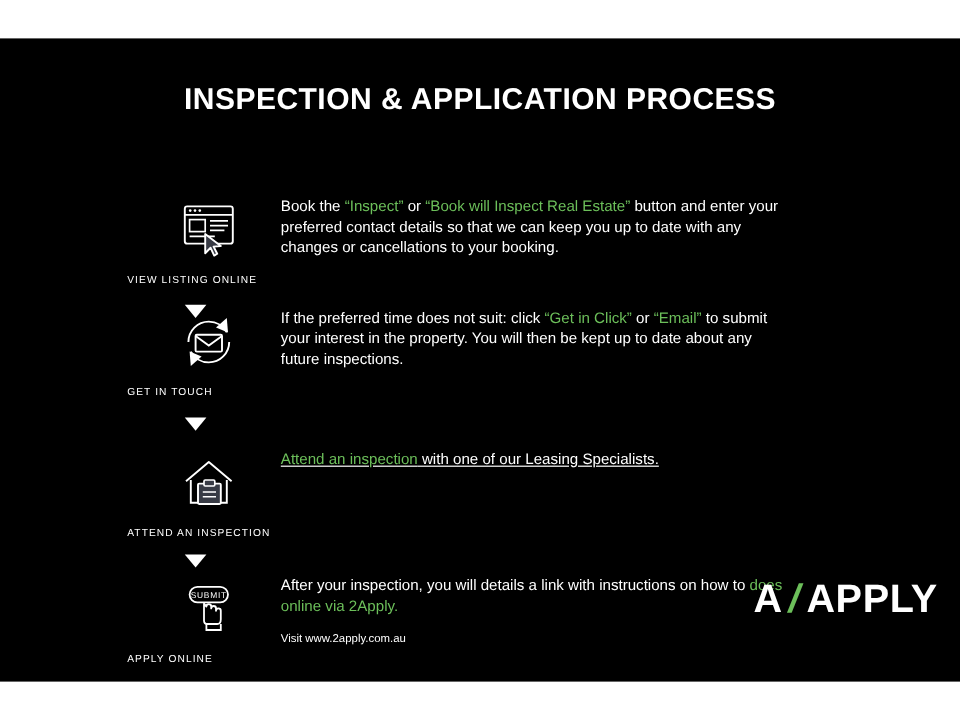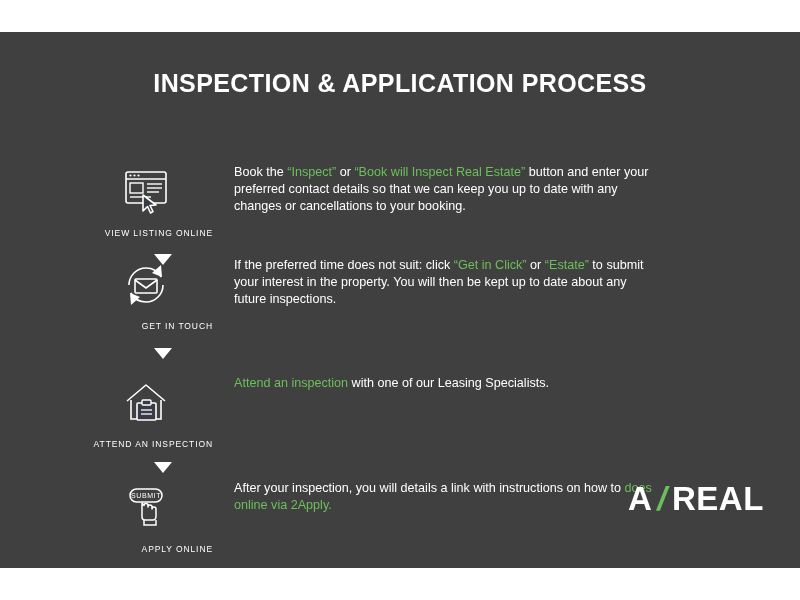--- a/index.html
+++ b/index.html
@@ -12,21 +12,21 @@
     height: 600px;
     font-family: "Liberation Sans", sans-serif;
     overflow: hidden;
   }
   .slide {
     position: absolute;
     left: 0;
     top: 32px;
     width: 800px;
     height: 536px;
-    background: #404040;
+    background: #000000;
     color: #ffffff;
   }
   .title {
     position: absolute;
     top: 37px;
     left: 0;
     width: 800px;
     text-align: center;
     font-size: 25px;
     font-weight: bold;
@@ -39,23 +39,23 @@
     left: 0;
     width: 800px;
   }
   .step {
     position: absolute;
     left: 0;
     width: 800px;
   }
   .icon-col {
     position: absolute;
-    left: 78px;
+    left: 106px;
     width: 135px;
-    text-align: right;
+    text-align: left;
   }
   .icon-box {
     height: 56px;
     display: flex;
     align-items: center;
     justify-content: center;
   }
   .icon-label {
     margin-top: 8px;
     font-size: 8.5px;
@@ -157,65 +157,66 @@
             <path d="M42 24 a17 17 0 0 1 -17 17 a17 17 0 0 1 -15 -9" fill="none" stroke="#ffffff" stroke-width="1.6"></path>
             <path d="M40 4 L41 16 L31 12 Z" fill="#ffffff"></path>
             <path d="M10 44 L9 32 L19 36 Z" fill="#ffffff"></path>
             <rect x="14" y="18" width="22" height="14" rx="1" fill="none" stroke="#ffffff" stroke-width="1.6"></rect>
             <path d="M14 19 L25 27 L36 19" fill="none" stroke="#ffffff" stroke-width="1.6"></path>
           </svg>
         </div>
         <div class="icon-label">GET IN TOUCH</div>
       </div>
       <div class="text-col">
-        <span>If the preferred time does not suit: click </span><span class="green">“Get in Click”</span><span> or </span><span class="green">“Estate”</span><span> to submit your interest in the property. You will then be kept up to date about any future inspections.</span>
+        <span>If the preferred time does not suit: click </span><span class="green">“Get in Click”</span><span> or </span><span class="green">“Email”</span><span> to submit your interest in the property. You will then be kept up to date about any future inspections.</span>
       </div>
     </div>
 
     <div class="arrow" style="top:216px;"><span class="arrow-shape"></span></div>
 
     <div class="step" style="top:243px;">
       <div class="icon-col">
         <div class="icon-box">
           <svg width="52" height="48" viewBox="0 0 52 48">
             <path d="M7 22 L26 6 L45 22" fill="none" stroke="#ffffff" stroke-width="1.6" stroke-linejoin="round"></path>
             <path d="M11 21 L11 40 L41 40 L41 21" fill="none" stroke="#ffffff" stroke-width="1.6"></path>
             <rect x="17" y="24" width="19" height="17" rx="1" fill="#383b45" stroke="#ffffff" stroke-width="1.6"></rect>
             <rect x="22" y="21" width="9" height="5" rx="1" fill="#383b45" stroke="#ffffff" stroke-width="1.4"></rect>
             <line x1="21" y1="31" x2="32" y2="31" stroke="#ffffff" stroke-width="1.3"></line>
             <line x1="21" y1="35" x2="32" y2="35" stroke="#ffffff" stroke-width="1.3"></line>
           </svg>
         </div>
         <div class="icon-label">ATTEND AN INSPECTION</div>
       </div>
-      <div class="text-col" style="top:0;">
+      <div class="text-col" style="top:0;text-decoration:underline;">
         <span class="green">Attend an inspection</span><span> with one of our Leasing Specialists.</span>
       </div>
     </div>
 
     <div class="arrow" style="top:330px;"><span class="arrow-shape"></span></div>
 
     <div class="step" style="top:348px;">
       <div class="icon-col">
         <div class="icon-box">
           <svg width="56" height="50" viewBox="0 0 56 50">
             <rect x="12" y="6" width="32" height="13" rx="6.5" fill="none" stroke="#ffffff" stroke-width="1.5"></rect>
             <text x="28" y="15" font-family="Liberation Sans, sans-serif" font-size="7" fill="#ffffff" text-anchor="middle" letter-spacing="0.6">SUBMIT</text>
             <path d="M24 20 L24 34 Q24 37 27 37 L35 37 Q38 37 38 33 L38 26 Q38 24 36 24 Q34 24 34 26 L34 24 Q34 22 32 22 Q30 22 30 24 L30 22.5 Q30 20.5 28 20.5 Q26 20.5 26 22.5 Z" fill="none" stroke="#ffffff" stroke-width="1.5" stroke-linejoin="round"></path>
             <path d="M26 37 L26 42 L38 42 L38 37" fill="none" stroke="#ffffff" stroke-width="1.5"></path>
           </svg>
         </div>
         <div class="icon-label">APPLY ONLINE</div>
       </div>
       <div class="text-col">
         <span>After your inspection, you will details a link with instructions on how to </span><span class="green">does online via 2Apply.</span>
+        <div class="small-note">Visit www.2apply.com.au</div>
       </div>
     </div>
 
   </div>
 
   <div class="logo">
     <span>A</span>
     <span class="slash">/</span>
-    <span>REAL</span>
+    <span>APPLY</span>
   </div>
 
 </div>
 
 </body></html>

